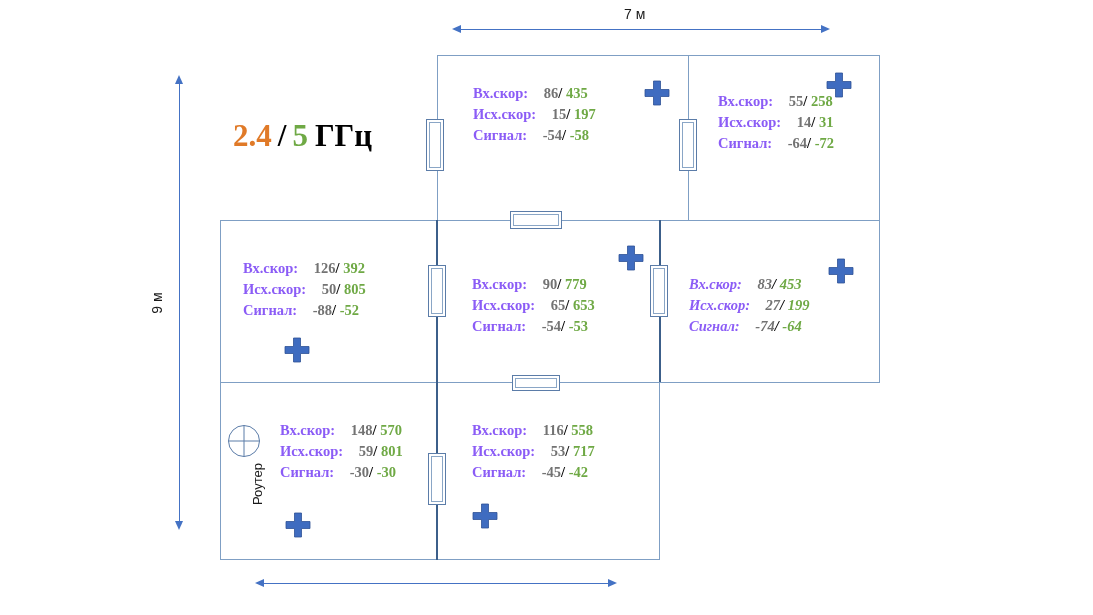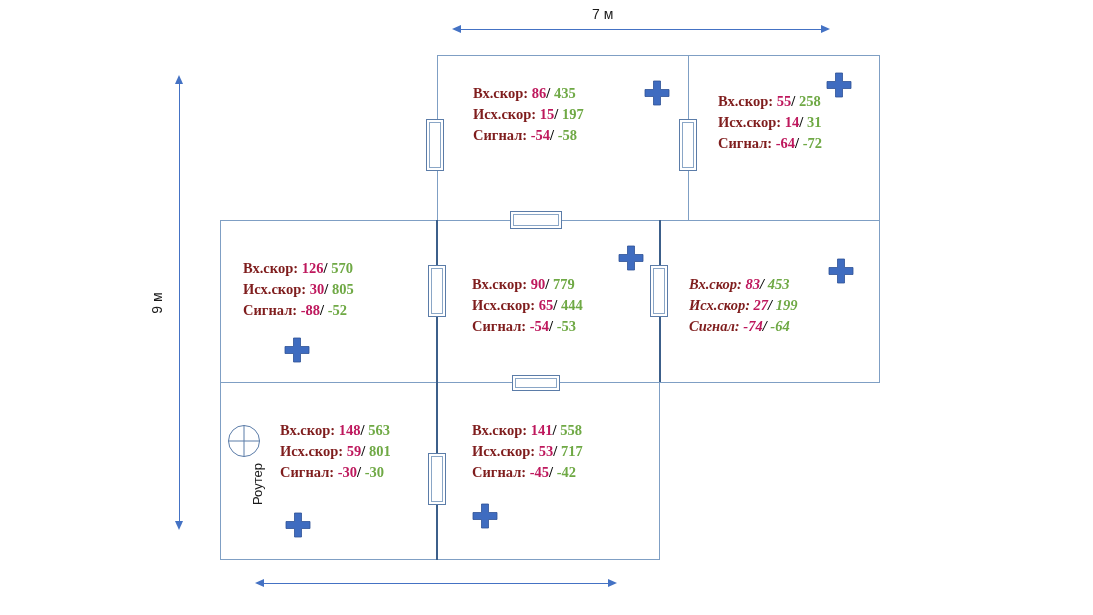--- a/index.html
+++ b/index.html
@@ -97,22 +97,22 @@
   
   .measure {
     position: absolute;
     font-family: "Liberation Serif", serif;
     font-weight: bold;
     font-size: 14.5px;
     line-height: 21px;
     color: #000000;
     white-space: nowrap;
   }
-  .measure .lab { color: #7f1d1d; }
-  .measure .v24 { color: #be185d; }
+  .measure .lab { color: #8b5cf6; }
+  .measure .v24 { color: #737373; margin-left: 12px; }
   .measure .v5  { color: #6fa945; }
   .measure .sep { color: #000000; font-weight: bold; }
 
   
   #title {
     position: absolute;
     font-family: "Liberation Serif", serif;
     font-weight: bold;
     font-size: 31px;
     color: #000000;
@@ -145,21 +145,21 @@
 </head>
 <body>
 
 <div id="stage">
 
   <div class="dim h" style="left:452px; top:21px; width:378px; height:16px;">
     <div class="line"></div>
     <div class="arrowhead left"></div>
     <div class="arrowhead right"></div>
   </div>
-  <div class="dim-label" style="left:592px; top:6px;">7 м</div>
+  <div class="dim-label" style="left:624px; top:6px;">7 м</div>
 
   <div class="dim v" style="left:171px; top:75px; width:16px; height:455px;">
     <div class="line"></div>
     <div class="arrowhead up"></div>
     <div class="arrowhead down"></div>
   </div>
   <div class="dim-label vert" style="left:137px; top:295px; width:40px; text-align:center;">9 м</div>
 
   <div class="dim h" style="left:255px; top:575px; width:362px; height:16px;">
     <div class="line"></div>
@@ -186,20 +186,23 @@
   <div class="wall thick v" style="left:659px; top:220px; height:162px;"></div>
 
   <div class="door" style="left:426px; top:119px; width:18px; height:52px;"></div>
   <div class="door" style="left:679px; top:119px; width:18px; height:52px;"></div>
   <div class="door" style="left:510px; top:211px; width:52px; height:18px;"></div>
   <div class="door" style="left:428px; top:265px; width:18px; height:52px;"></div>
   <div class="door" style="left:650px; top:265px; width:18px; height:52px;"></div>
   <div class="door" style="left:512px; top:375px; width:48px; height:16px;"></div>
   <div class="door" style="left:428px; top:453px; width:18px; height:52px;"></div>
 
+  <div id="title" style="left:233px; top:118px;">
+    <span class="t24">2.4</span><span style="padding:0 6px;">/</span><span class="t5">5</span><span style="padding-left:7px;">ГГц</span>
+  </div>
 
   <div class="measure" style="left:473px; top:83px;">
     <div>
       <span class="lab">Вх.скор</span><span class="lab">:</span>
       <span class="v24">86</span><span class="sep">/</span>
       <span class="v5">435</span>
     </div>
     <div>
       <span class="lab">Исх.скор</span><span class="lab">:</span>
       <span class="v24">15</span><span class="sep">/</span>
@@ -227,44 +230,44 @@
       <span class="lab">Сигнал</span><span class="lab">:</span>
       <span class="v24">-64</span><span class="sep">/</span>
       <span class="v5">-72</span>
     </div>
   </div>
 
   <div class="measure" style="left:243px; top:258px;">
     <div>
       <span class="lab">Вх.скор</span><span class="lab">:</span>
       <span class="v24">126</span><span class="sep">/</span>
-      <span class="v5">570</span>
-    </div>
-    <div>
-      <span class="lab">Исх.скор</span><span class="lab">:</span>
-      <span class="v24">30</span><span class="sep">/</span>
+      <span class="v5">392</span>
+    </div>
+    <div>
+      <span class="lab">Исх.скор</span><span class="lab">:</span>
+      <span class="v24">50</span><span class="sep">/</span>
       <span class="v5">805</span>
     </div>
     <div>
       <span class="lab">Сигнал</span><span class="lab">:</span>
       <span class="v24">-88</span><span class="sep">/</span>
       <span class="v5">-52</span>
     </div>
   </div>
 
   <div class="measure" style="left:472px; top:274px;">
     <div>
       <span class="lab">Вх.скор</span><span class="lab">:</span>
       <span class="v24">90</span><span class="sep">/</span>
       <span class="v5">779</span>
     </div>
     <div>
       <span class="lab">Исх.скор</span><span class="lab">:</span>
       <span class="v24">65</span><span class="sep">/</span>
-      <span class="v5">444</span>
+      <span class="v5">653</span>
     </div>
     <div>
       <span class="lab">Сигнал</span><span class="lab">:</span>
       <span class="v24">-54</span><span class="sep">/</span>
       <span class="v5">-53</span>
     </div>
   </div>
 
   <div class="measure" style="left:689px; top:274px;font-style:italic;">
     <div>
@@ -281,38 +284,38 @@
       <span class="lab">Сигнал</span><span class="lab">:</span>
       <span class="v24">-74</span><span class="sep">/</span>
       <span class="v5">-64</span>
     </div>
   </div>
 
   <div class="measure" style="left:280px; top:420px;">
     <div>
       <span class="lab">Вх.скор</span><span class="lab">:</span>
       <span class="v24">148</span><span class="sep">/</span>
-      <span class="v5">563</span>
+      <span class="v5">570</span>
     </div>
     <div>
       <span class="lab">Исх.скор</span><span class="lab">:</span>
       <span class="v24">59</span><span class="sep">/</span>
       <span class="v5">801</span>
     </div>
     <div>
       <span class="lab">Сигнал</span><span class="lab">:</span>
       <span class="v24">-30</span><span class="sep">/</span>
       <span class="v5">-30</span>
     </div>
   </div>
 
   <div class="measure" style="left:472px; top:420px;">
     <div>
       <span class="lab">Вх.скор</span><span class="lab">:</span>
-      <span class="v24">141</span><span class="sep">/</span>
+      <span class="v24">116</span><span class="sep">/</span>
       <span class="v5">558</span>
     </div>
     <div>
       <span class="lab">Исх.скор</span><span class="lab">:</span>
       <span class="v24">53</span><span class="sep">/</span>
       <span class="v5">717</span>
     </div>
     <div>
       <span class="lab">Сигнал</span><span class="lab">:</span>
       <span class="v24">-45</span><span class="sep">/</span>

